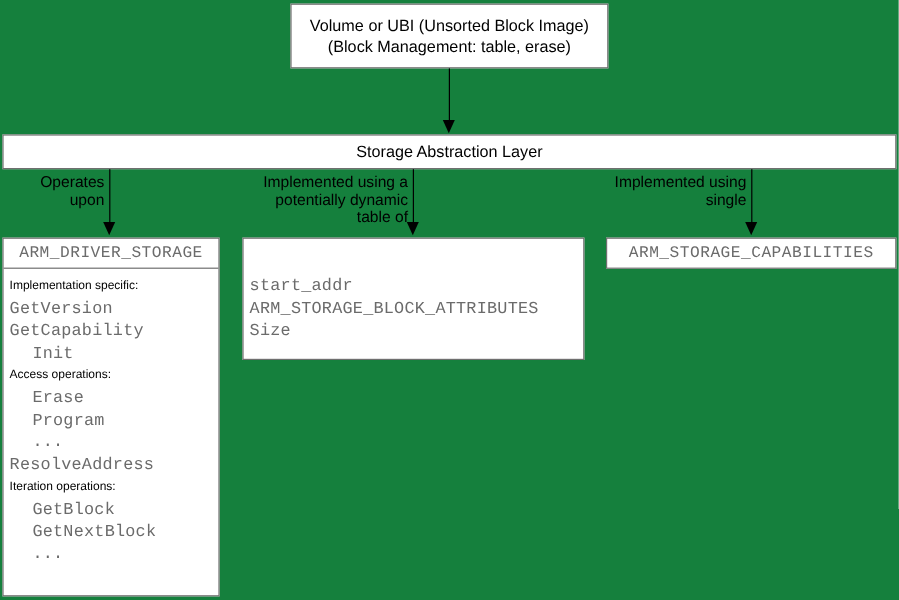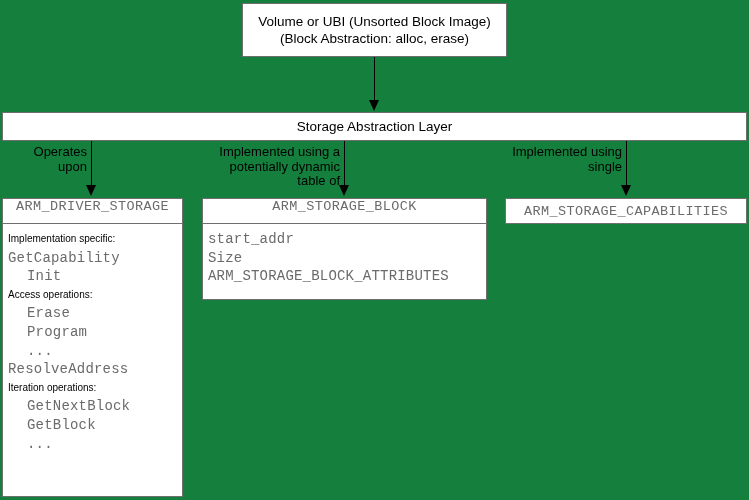--- a/index.html
+++ b/index.html
@@ -43,20 +43,21 @@
     color: #6b6b6b;
     text-align: center;
   }
   .hdr {
     position: absolute;
     left: 0;
     right: 0;
     top: 0;
     height: 25px;
     display: flex;
+    align-items: center;
     justify-content: center;
     border-bottom: 1px solid #6f6f6f;
     box-sizing: border-box;
   }
   .body-list {
     position: absolute;
     left: 0;
     right: 0;
     top: 25px;
     bottom: 0;
@@ -105,21 +106,21 @@
     white-space: pre-line;
   }
 </style>
 </head>
 <body>
 
 <div id="canvas">
 
   <div class="box box-plain" style="left:242px; top:3px; width:265px; height:54px; flex-direction:column;">
     <div class="title-text">Volume or UBI (Unsorted Block Image)</div>
-    <div class="title-text">(Block Abstraction: alloc, erase)</div>
+    <div class="title-text">(Block Management: table, erase)</div>
   </div>
 
   <div class="conn" style="left:374px; top:57px; height:45px;"></div>
   <div class="arrowhead" style="left:369px; top:100px;"></div>
 
   <div class="box box-plain" style="left:2px; top:112px; width:745px; height:29px;">
     <div class="title-text">Storage Abstraction Layer</div>
   </div>
 
   <div class="conn" style="left:91px; top:141px; height:46px;"></div>
@@ -137,42 +138,40 @@
   <div class="arrowhead" style="left:621px; top:185px;"></div>
   <div class="edge-label" style="left:500px; top:145px; width:122px;">Implemented using
 single</div>
 
   <div class="box" style="left:2px; top:198px; width:181px; height:299px;">
     <div class="hdr">
       <span class="mono-title">ARM_DRIVER_STORAGE</span>
     </div>
     <div class="body-list">
         <div class="row label">Implementation specific:</div>
+        <div class="row mono">GetVersion</div>
         <div class="row mono">GetCapability</div>
         <div class="row mono indent">Init</div>
         <div class="row label">Access operations:</div>
         <div class="row mono indent">Erase</div>
         <div class="row mono indent">Program</div>
         <div class="row mono indent">...</div>
         <div class="row mono">ResolveAddress</div>
         <div class="row label">Iteration operations:</div>
+        <div class="row mono indent">GetBlock</div>
         <div class="row mono indent">GetNextBlock</div>
-        <div class="row mono indent">GetBlock</div>
         <div class="row mono indent">...</div>
       </div>
   </div>
 
   <div class="box" style="left:202px; top:198px; width:285px; height:102px;">
-    <div class="hdr">
-      <span class="mono-title">ARM_STORAGE_BLOCK</span>
-    </div>
     <div class="body-list">
         <div class="row mono">start_addr</div>
+        <div class="row mono">ARM_STORAGE_BLOCK_ATTRIBUTES</div>
         <div class="row mono">Size</div>
-        <div class="row mono">ARM_STORAGE_BLOCK_ATTRIBUTES</div>
       </div>
   </div>
 
   <div class="box box-plain" style="left:505px; top:198px; width:242px; height:26px;">
     <span class="mono-title">ARM_STORAGE_CAPABILITIES</span>
   </div>
 
 </div>
 
 </body></html>

